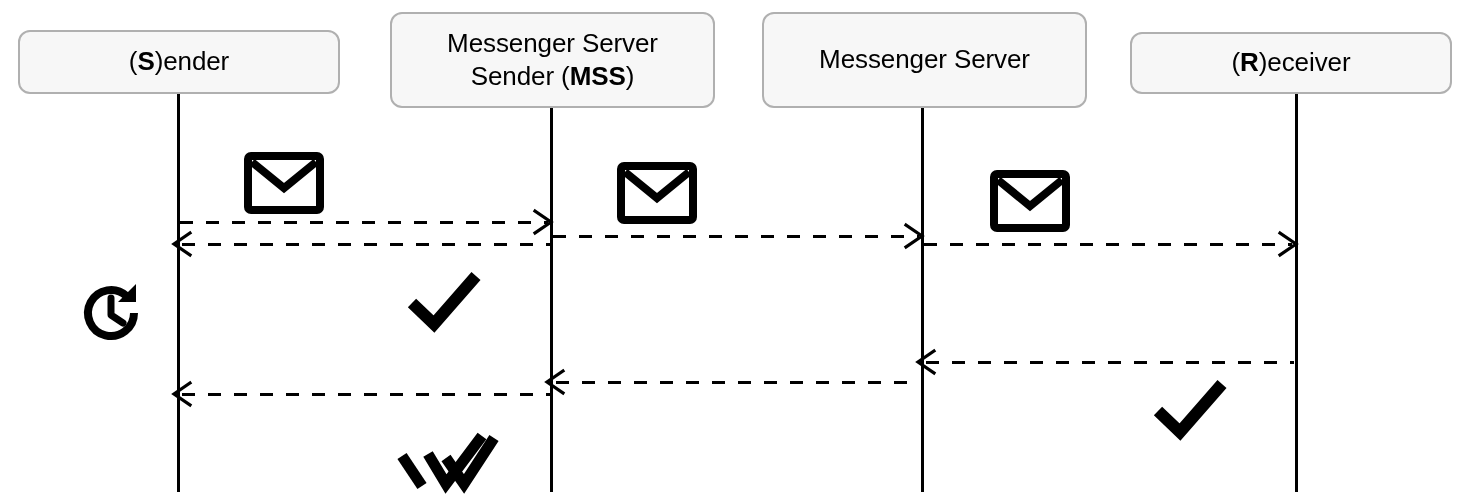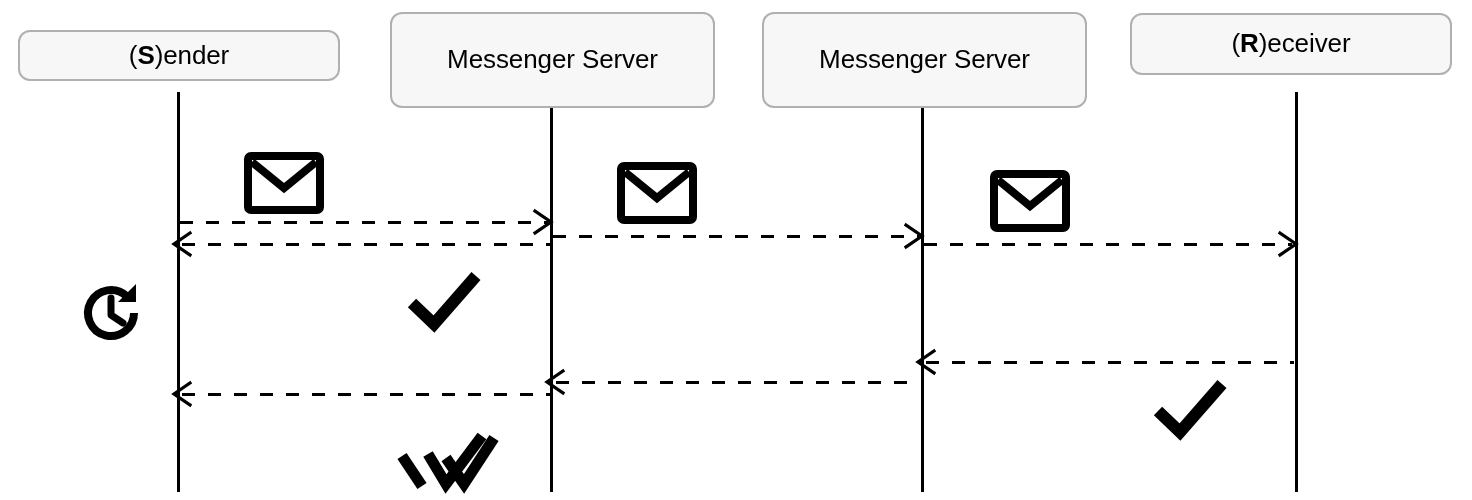--- a/index.html
+++ b/index.html
@@ -71,33 +71,34 @@
 </head>
 <body>
 
 <div id="diagram-root">
 
   <div class="lifeline-line" style="left:177px; top:92px; height:400px;"></div>
   <div class="lifeline-line" style="left:550px; top:108px; height:384px;"></div>
   <div class="lifeline-line" style="left:921px; top:108px; height:384px;"></div>
   <div class="lifeline-line" style="left:1295px; top:92px; height:400px;"></div>
 
-  <div class="lifeline-head" style="left:18px; top:30px; width:322px; height:51px;">
+  <div class="lifeline-head" style="left:18px; top:30px; width:322px; height:64px;">
     <span class="ln">(<b>S</b>)ender</span>
   </div>
 
   <div class="lifeline-head" style="left:390px; top:12px; width:325px; height:96px;">
     <span class="ln">Messenger Server</span>
+    <span class="ln">Sender (<b>MSS</b>)</span>
   </div>
 
   <div class="lifeline-head" style="left:762px; top:12px; width:325px; height:96px;">
     <span class="ln">Messenger Server</span>
   </div>
 
-  <div class="lifeline-head" style="left:1130px; top:13px; width:322px; height:62px;">
+  <div class="lifeline-head" style="left:1130px; top:32px; width:322px; height:62px;">
     <span class="ln">(<b>R</b>)eceiver</span>
   </div>
 
   <div class="msg-arrow" style="left:180px; top:221px; width:368px;"></div>
   <div class="arrow-head" style="left:533px; top:209px;">
     <svg width="22" height="26" viewBox="0 0 22 26">
       <path d="M2,2 L18,13 L2,24" fill="none" stroke="#000" stroke-width="3.2" stroke-linecap="square"></path>
     </svg>
   </div>
 

